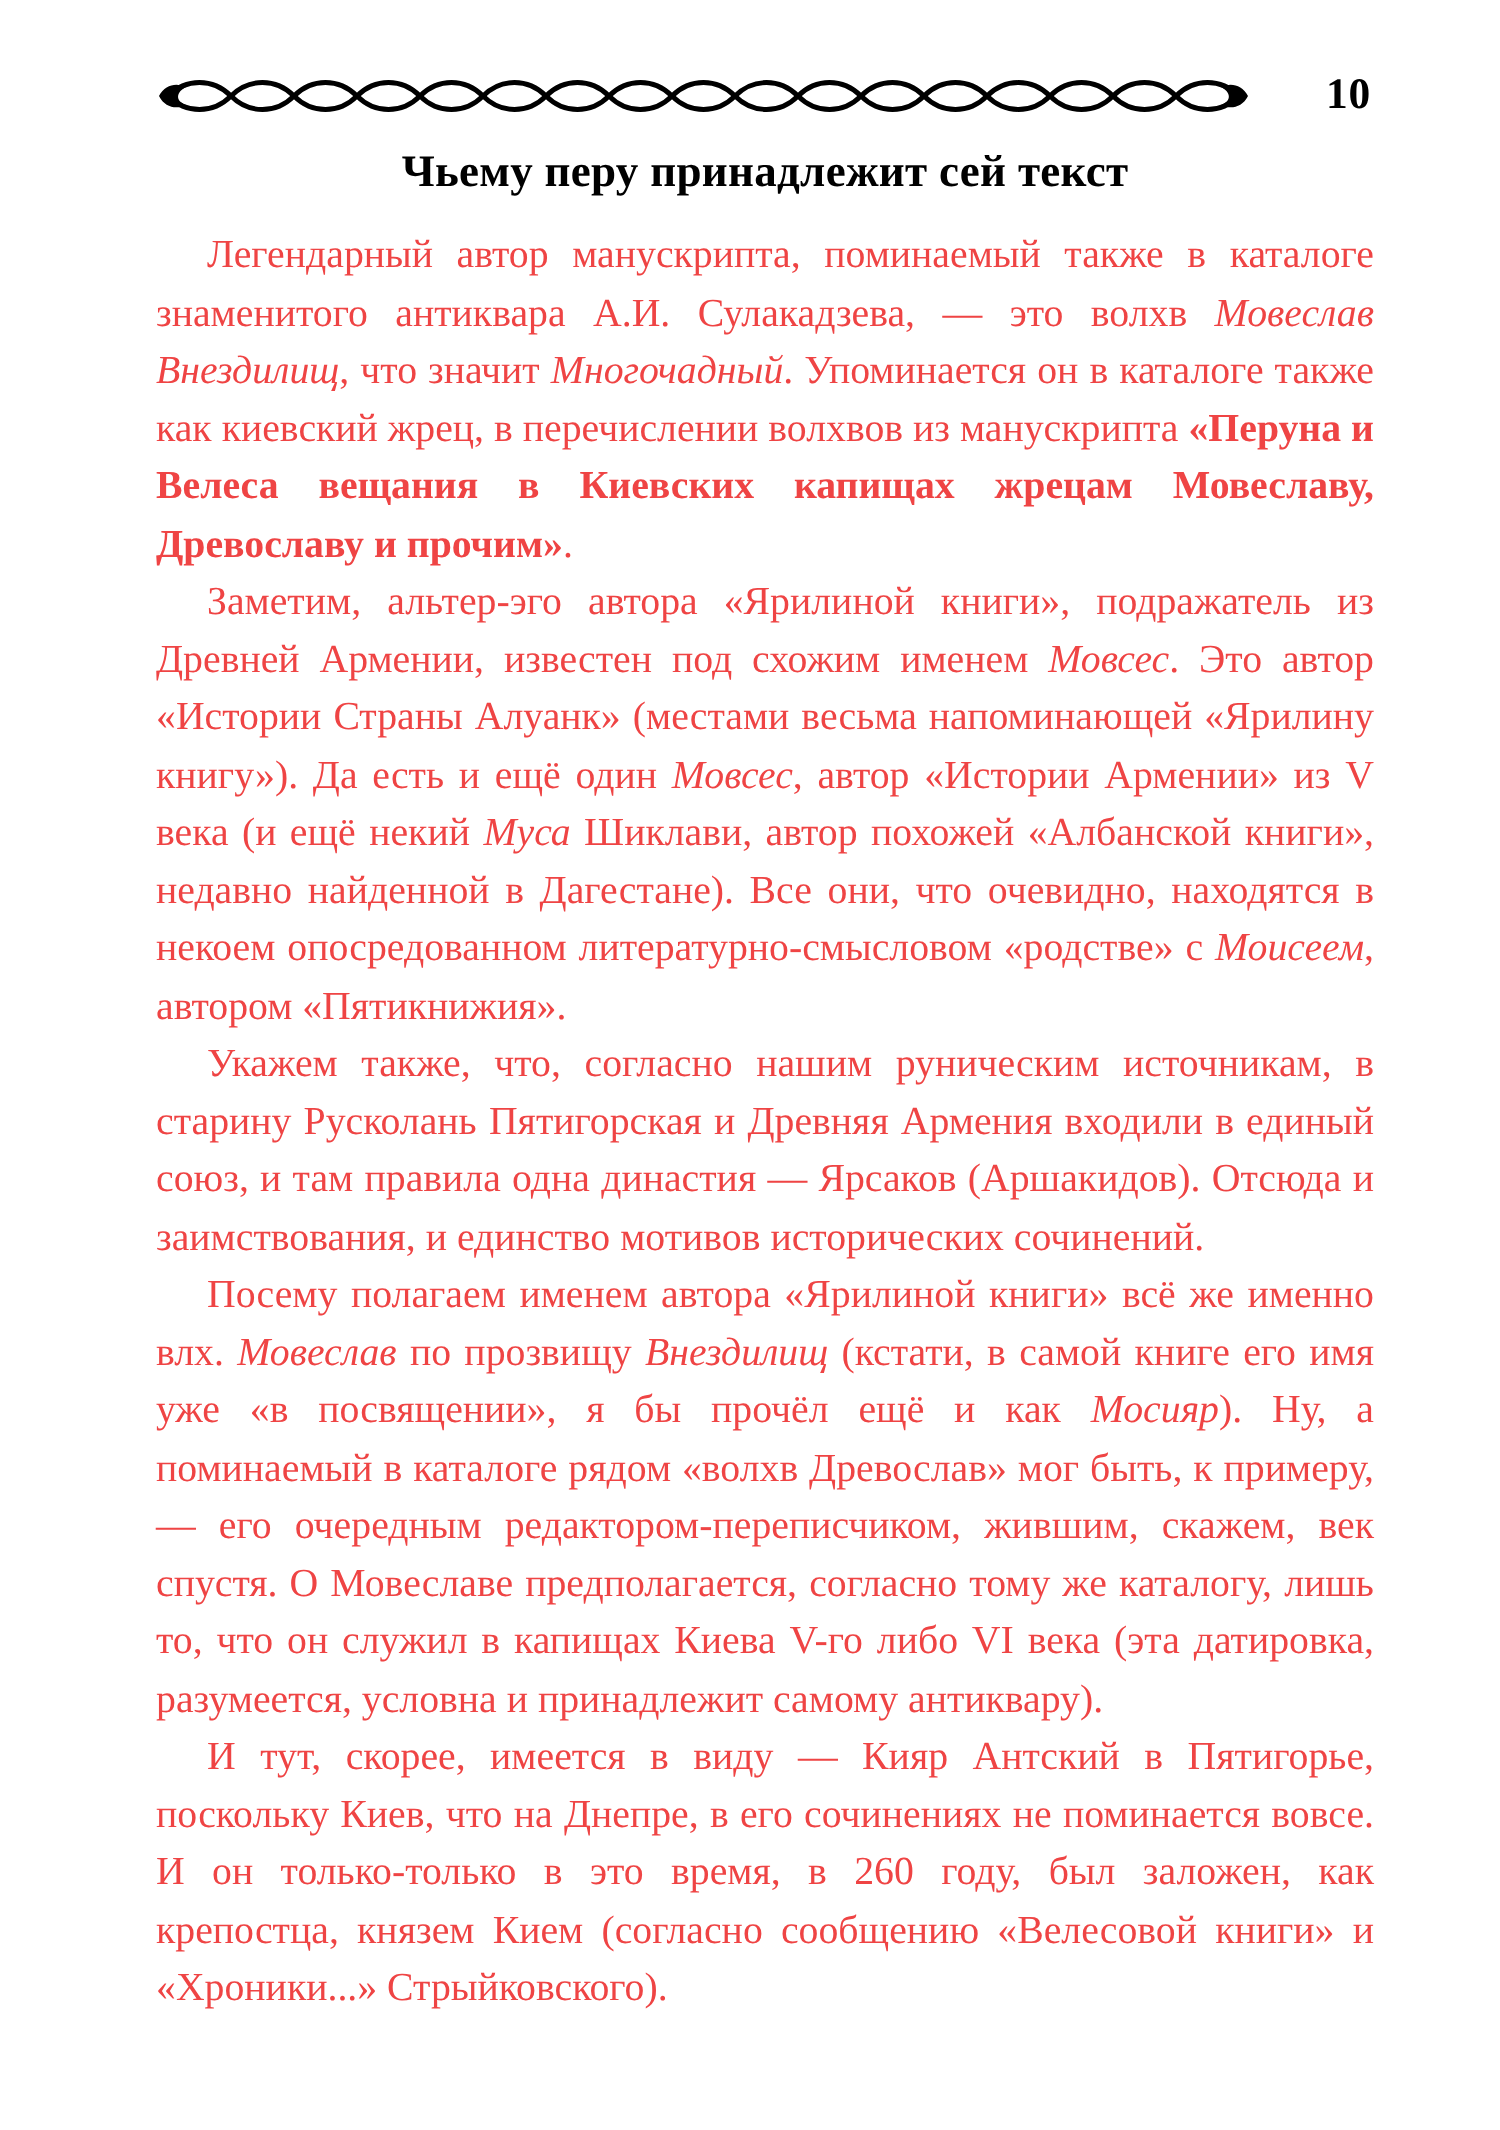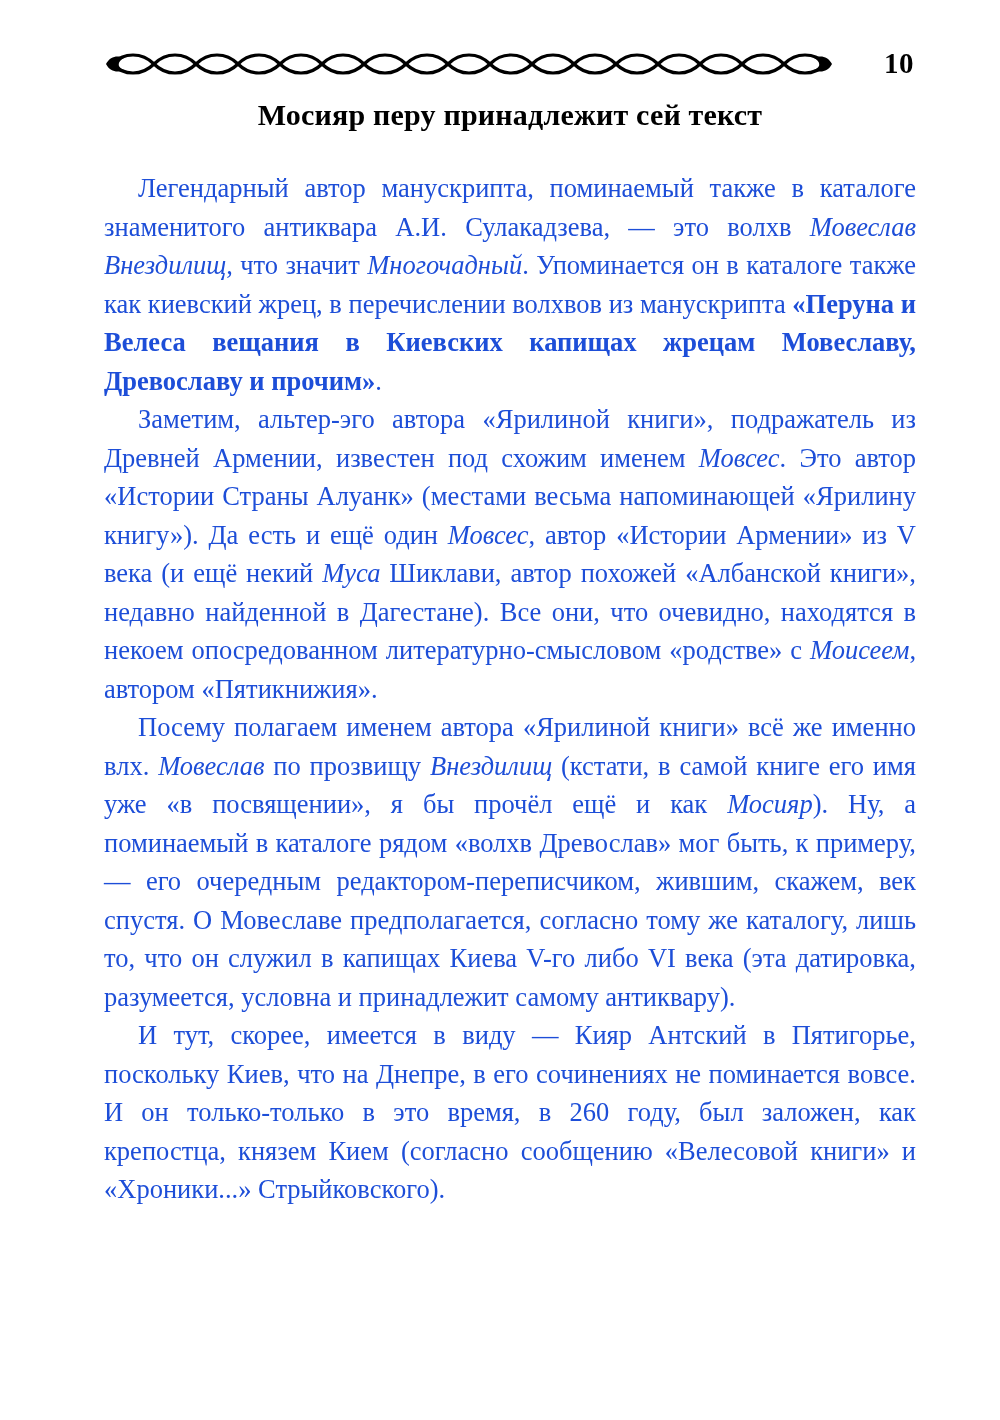--- a/index.html
+++ b/index.html
@@ -61,23 +61,22 @@
   }
   .body-text {
     position: absolute;
     left: 104px;
     top: 150px;
     width: 812px;
     font-size: 26.5px;
     line-height: 38.5px;
     text-align: justify;
     text-justify: inter-word;
-    color: #1d4ed8;
+    color: #ef4444;
     hyphens: manual;
-    margin-top: 19px;
   }
   .body-text p {
     margin: 0;
     text-indent: 34px;
   }
   i { font-style: italic; }
   b { font-weight: bold; }
 </style>
 </head>
 <body>
@@ -89,22 +88,23 @@
       <g fill="none" stroke="#000" stroke-width="3.2">
         <path d="M8,13 C20,1 38,1 50,13 C62,25 80,25 92,13 C104,1 122,1 134,13 C146,25 164,25 176,13 C188,1 206,1 218,13 C230,25 248,25 260,13 C272,1 290,1 302,13 C314,25 332,25 344,13 C356,1 374,1 386,13 C398,25 416,25 428,13 C440,1 458,1 470,13 C482,25 500,25 512,13 C524,1 542,1 554,13 C566,25 584,25 596,13 C608,1 626,1 638,13 C650,25 668,25 680,13 C692,1 710,1 722,13"></path>
         <path d="M8,13 C20,25 38,25 50,13 C62,1 80,1 92,13 C104,25 122,25 134,13 C146,1 164,1 176,13 C188,25 206,25 218,13 C230,1 248,1 260,13 C272,25 290,25 302,13 C314,1 332,1 344,13 C356,25 374,25 386,13 C398,1 416,1 428,13 C440,25 458,25 470,13 C482,1 500,1 512,13 C524,25 542,25 554,13 C566,1 584,1 596,13 C608,25 626,25 638,13 C650,1 668,1 680,13 C692,25 710,25 722,13"></path>
       </g>
       <path d="M2,13 C6,5 14,4 20,7 C14,10 12,16 20,19 C14,22 6,21 2,13 Z" fill="#000"></path>
       <path d="M728,13 C724,5 716,4 710,7 C716,10 718,16 710,19 C716,22 724,21 728,13 Z" fill="#000"></path>
     </svg>
     <div class="page-number">10</div>
   </div>
 
-  <div class="title">Мосияр перу принадлежит сей текст</div>
+  <div class="title">Чьему перу принадлежит сей текст</div>
 
   <div class="body-text">
     <p>Легендарный автор манускрипта, поминаемый также в каталоге знаменитого антиквара А.И. Сулакадзева, — это волхв <i>Мовеслав Внездилищ</i>, что значит <i>Многочадный</i>. Упоминается он в каталоге также как киевский жрец, в перечислении волхвов из манускрипта <b>«Перуна и Велеса вещания в Киевских капищах жрецам Мовеславу, Древославу и прочим»</b>.</p>
     <p>Заметим, альтер-эго автора «Ярилиной книги»,  подражатель из Древней Армении, известен под схожим именем <i>Мовсес</i>. Это автор «Истории Страны Алуанк» (местами весьма напоминающей «Ярилину книгу»). Да есть и ещё один <i>Мовсес</i>, автор «Истории Армении» из V века (и ещё некий <i>Муса</i> Шиклави, автор похожей «Албанской книги», недавно найденной в Дагестане). Все они, что очевидно, находятся в некоем опосредованном литературно-смысловом «родстве» с <i>Моисеем</i>, автором «Пятикнижия».</p>
+    <p>Укажем также, что, согласно нашим руническим источникам, в старину Русколань Пятигорская и Древняя Армения входили в единый союз, и там правила одна династия — Ярсаков (Аршакидов). Отсюда и заимствования, и единство мотивов исторических сочинений.</p>
     <p>Посему полагаем именем автора «Ярилиной книги» всё же именно влх. <i>Мовеслав</i> по прозвищу <i>Внездилищ</i> (кстати, в самой книге его имя уже «в посвящении», я бы прочёл ещё и как <i>Мосияр</i>). Ну, а поминаемый в каталоге рядом «волхв Древослав» мог быть, к примеру, — его очередным редактором-переписчиком, жившим, скажем, век спустя. О Мовеславе предполагается, согласно тому же каталогу, лишь то, что он служил в капищах Киева V-го либо VI века (эта датировка, разумеется, условна и принадлежит самому антиквару).</p>
     <p>И тут, скорее, имеется в виду — Кияр Антский в Пятигорье, поскольку Киев, что на Днепре, в его сочинениях не поминается вовсе. И он только-только в это время, в 260 году, был заложен, как крепостца, князем Кием (согласно сообщению «Велесовой книги» и «Хроники...» Стрыйковского).</p>
   </div>
 
 </div>
 
 </body></html>

